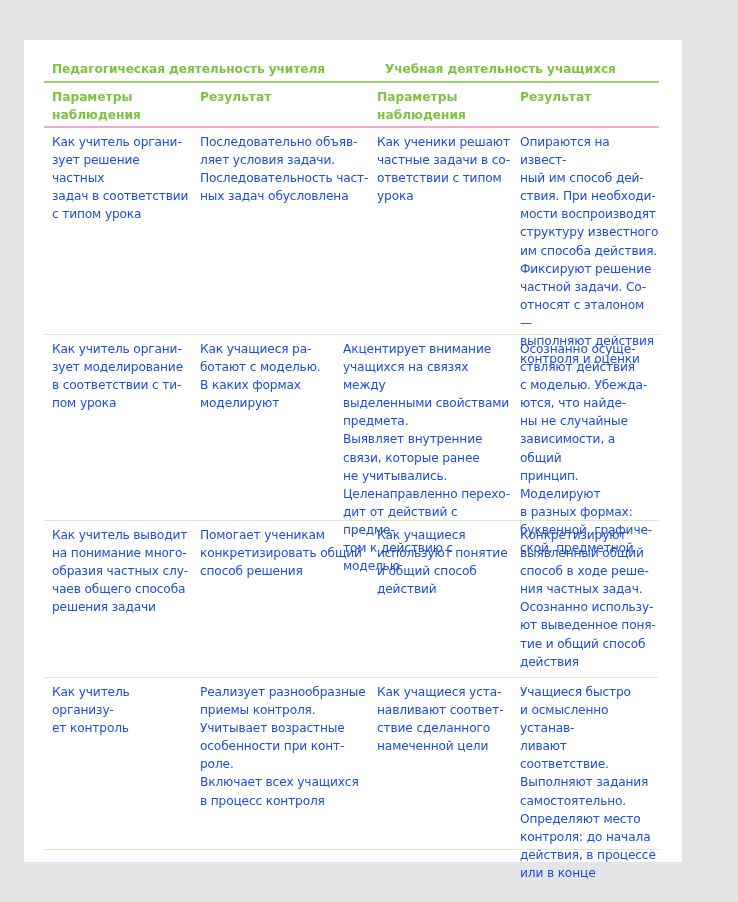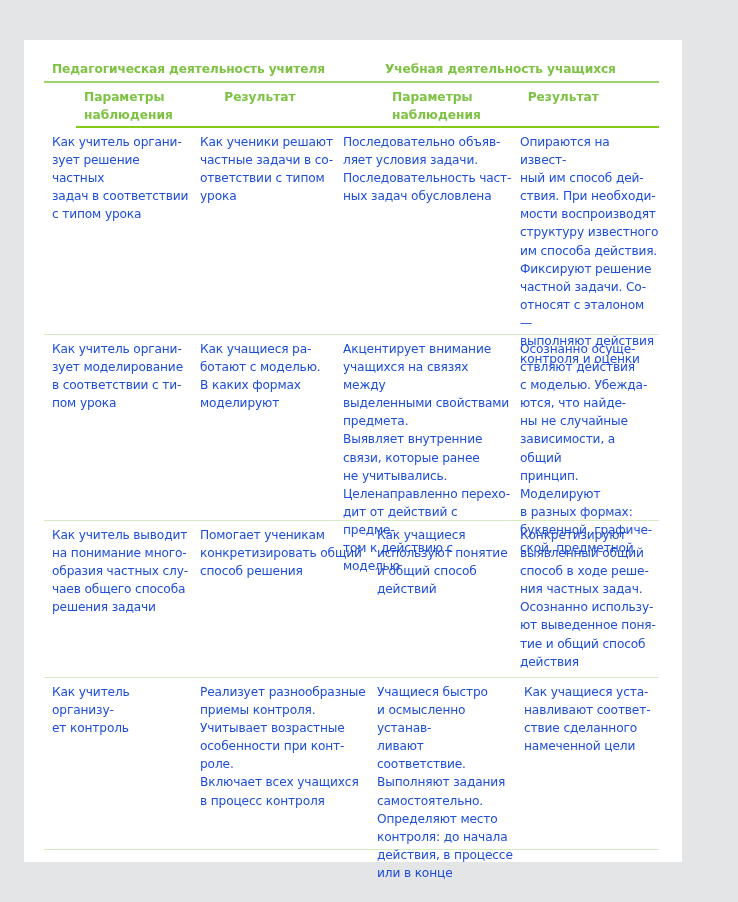--- a/index.html
+++ b/index.html
@@ -31,23 +31,22 @@
     color: #7dc243;
     font-weight: bold;
     font-size: 12.2px;
     line-height: 18px;
     padding-left: 8px;
     letter-spacing: -0.1px;
   }
   .grp-head .g1 { width: 325px; }
   .col-head {
     display: flex;
-    border-bottom: 2px solid #84cc16;
+    border-bottom: 2px solid #f9a8d4;
     height: 43px;
-    margin-left: 32px;
   }
   .col-head div {
     color: #7dc243;
     font-weight: bold;
     font-size: 12.2px;
     line-height: 18px;
     padding-top: 5px;
     padding-left: 8px;
     white-space: pre-line;
     box-sizing: border-box;
@@ -88,28 +87,28 @@
       <div class="c3">Параметры
 наблюдения</div>
       <div class="c4">Результат</div>
     </div>
 
     <div class="row" style="height:207px">
       <div class="cell c1">Как учитель органи-
 зует решение частных
 задач в соответствии
 с типом урока</div>
+      <div class="cell c2">Последовательно объяв-
+ляет условия задачи.
+Последовательность част-
+ных задач обусловлена</div>
       <div class="cell c3">Как ученики решают
 частные задачи в со-
 ответствии с типом
 урока</div>
-      <div class="cell c2">Последовательно объяв-
-ляет условия задачи.
-Последовательность част-
-ных задач обусловлена</div>
       <div class="cell c4">Опираются на извест-
 ный им способ дей-
 ствия. При необходи-
 мости воспроизводят
 структуру известного
 им способа действия.
 Фиксируют решение
 частной задачи. Со-
 относят с эталоном —
 выполняют действия
@@ -173,28 +172,28 @@
     <div class="row" style="height:172px">
       <div class="cell c1">Как учитель организу-
 ет контроль</div>
       <div class="cell c2">Реализует разнообразные
 приемы контроля.
 Учитывает возрастные
 особенности при конт-
 роле.
 Включает всех учащихся
 в процесс контроля</div>
+      <div class="cell c3">Как учащиеся уста-
+навливают соответ-
+ствие сделанного
+намеченной цели</div>
       <div class="cell c4">Учащиеся быстро
 и осмысленно устанав-
 ливают соответствие.
 Выполняют задания
 самостоятельно.
 Определяют место
 контроля: до начала
 действия, в процессе
 или в конце</div>
-      <div class="cell c3">Как учащиеся уста-
-навливают соответ-
-ствие сделанного
-намеченной цели</div>
     </div>
   </div>
 </div>
 
 </body></html>

